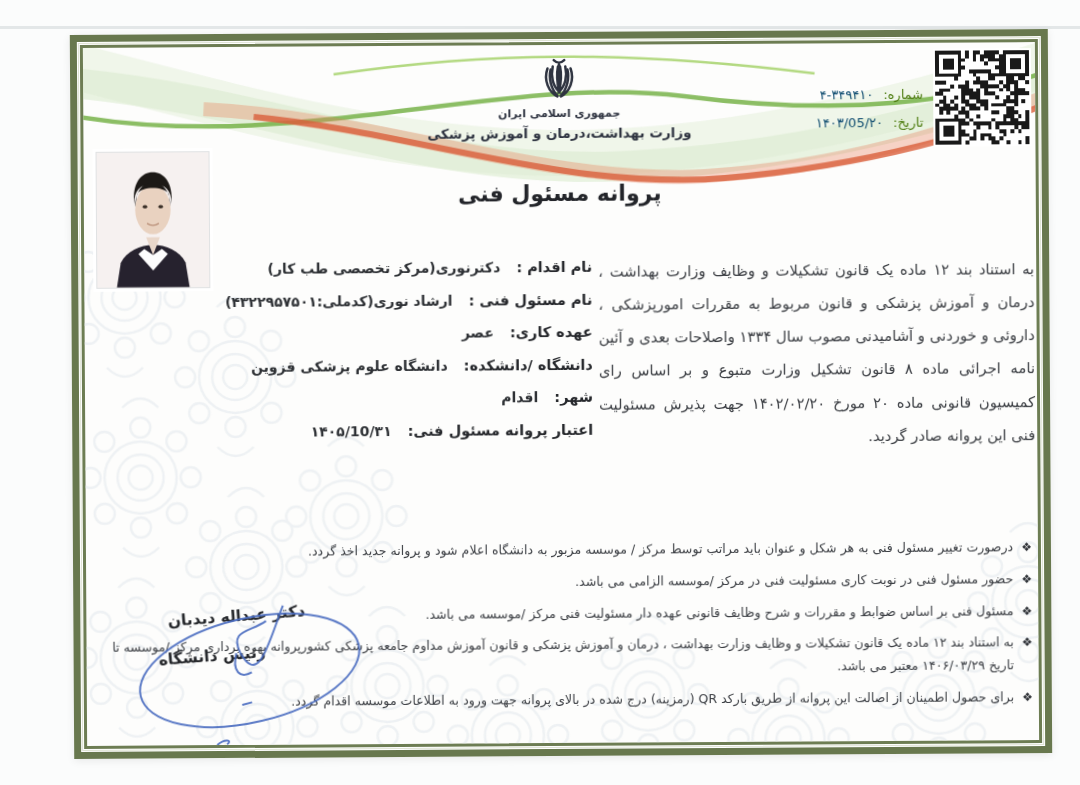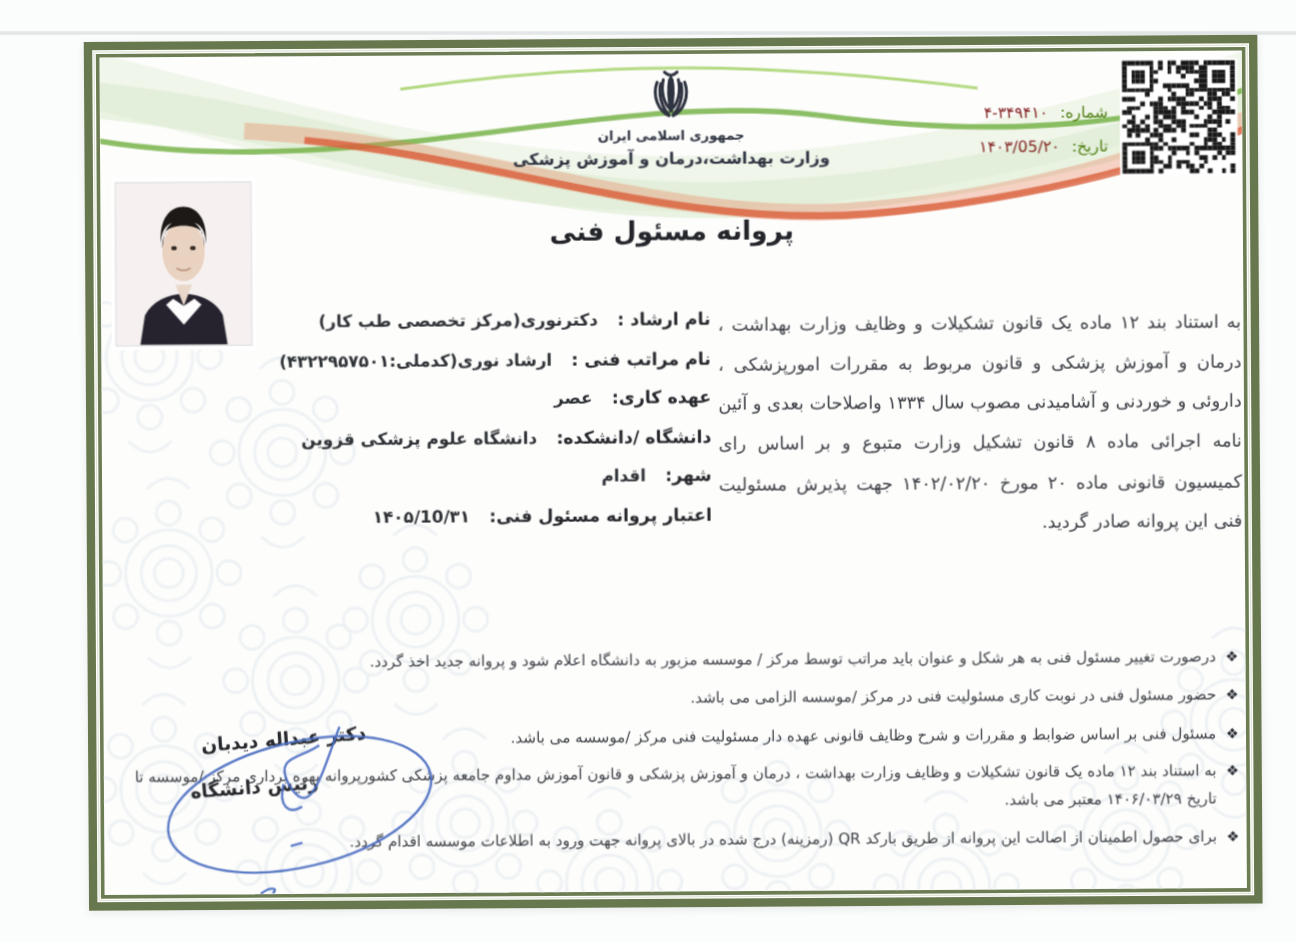--- a/index.html
+++ b/index.html
@@ -18,21 +18,21 @@
   .frame-in { position:absolute; inset:3px; border:3px solid #6d7d53; overflow:hidden;
               background:#fdfdfc; }
 
   svg.watermark { position:absolute; inset:0; width:100%; height:100%; z-index:0; }
   svg.ribbons { position:absolute; top:0; left:0; width:100%; height:180px; z-index:1; }
 
   .hdr-meta { position:absolute; top:44px; right:112px; z-index:3; direction:rtl;
               color:#4a4e55; font-size:13px; text-align:right; }
   .hdr-meta .mrow { display:flex; gap:10px; margin-bottom:13px; align-items:baseline; }
   .hdr-meta .mlabel { color:#4d7c0f; }
-  .hdr-meta .mvalue { letter-spacing:1px; color:#7f1d1d; }
+  .hdr-meta .mvalue { letter-spacing:1px; color:#0c4a6e; }
 
   .qr { position:absolute; top:6px; right:4px; width:98px; height:98px; z-index:3;
         display:grid; grid-template-columns:repeat(25,1fr); grid-template-rows:repeat(25,1fr);
         background:#ffffff; padding:2px; }
   .qr .qm { background:transparent; }
   .qr .qm.on { background:#191919; }
 
   .emblem-block { position:absolute; top:12px; left:0; width:100%; z-index:3;
                   text-align:center; color:#2e3340; }
   .emblem-block svg { display:inline-block; }
@@ -788,25 +788,25 @@
             <path d="M38,52 C36,30 46,20 57,20 C68,20 78,30 76,52 C76,38 70,32 57,32 C44,32 38,38 38,52 Z" fill="#1c1916"></path>
             <path d="M39,55 C39,44 44,30 57,30 C70,30 75,44 75,55 L73,42 C68,34 46,34 41,42 Z" fill="#1c1916"></path>
             <ellipse cx="49" cy="55" rx="2.4" ry="1.8" fill="#3a3028"></ellipse>
             <ellipse cx="65" cy="55" rx="2.4" ry="1.8" fill="#3a3028"></ellipse>
             <path d="M51,72 Q57,76 63,72" stroke="#b98f78" stroke-width="1.4" fill="none"></path>
           </svg>
         </div>
 
         <div class="fields">
           <div class="field-row">
-            <span class="flabel">نام ارشاد :</span>
+            <span class="flabel">نام اقدام :</span>
             <span class="fvalue">دکترنوری(مرکز تخصصی طب کار)</span>
           </div>
           <div class="field-row">
-            <span class="flabel">نام مراتب فنی :</span>
+            <span class="flabel">نام مسئول فنی :</span>
             <span class="fvalue">ارشاد نوری(کدملی:۴۳۲۲۹۵۷۵۰۱)</span>
           </div>
           <div class="field-row">
             <span class="flabel">عهده کاری:</span>
             <span class="fvalue">عصر</span>
           </div>
           <div class="field-row">
             <span class="flabel">دانشگاه /دانشکده:</span>
             <span class="fvalue">دانشگاه علوم پزشکی قزوین</span>
           </div>

